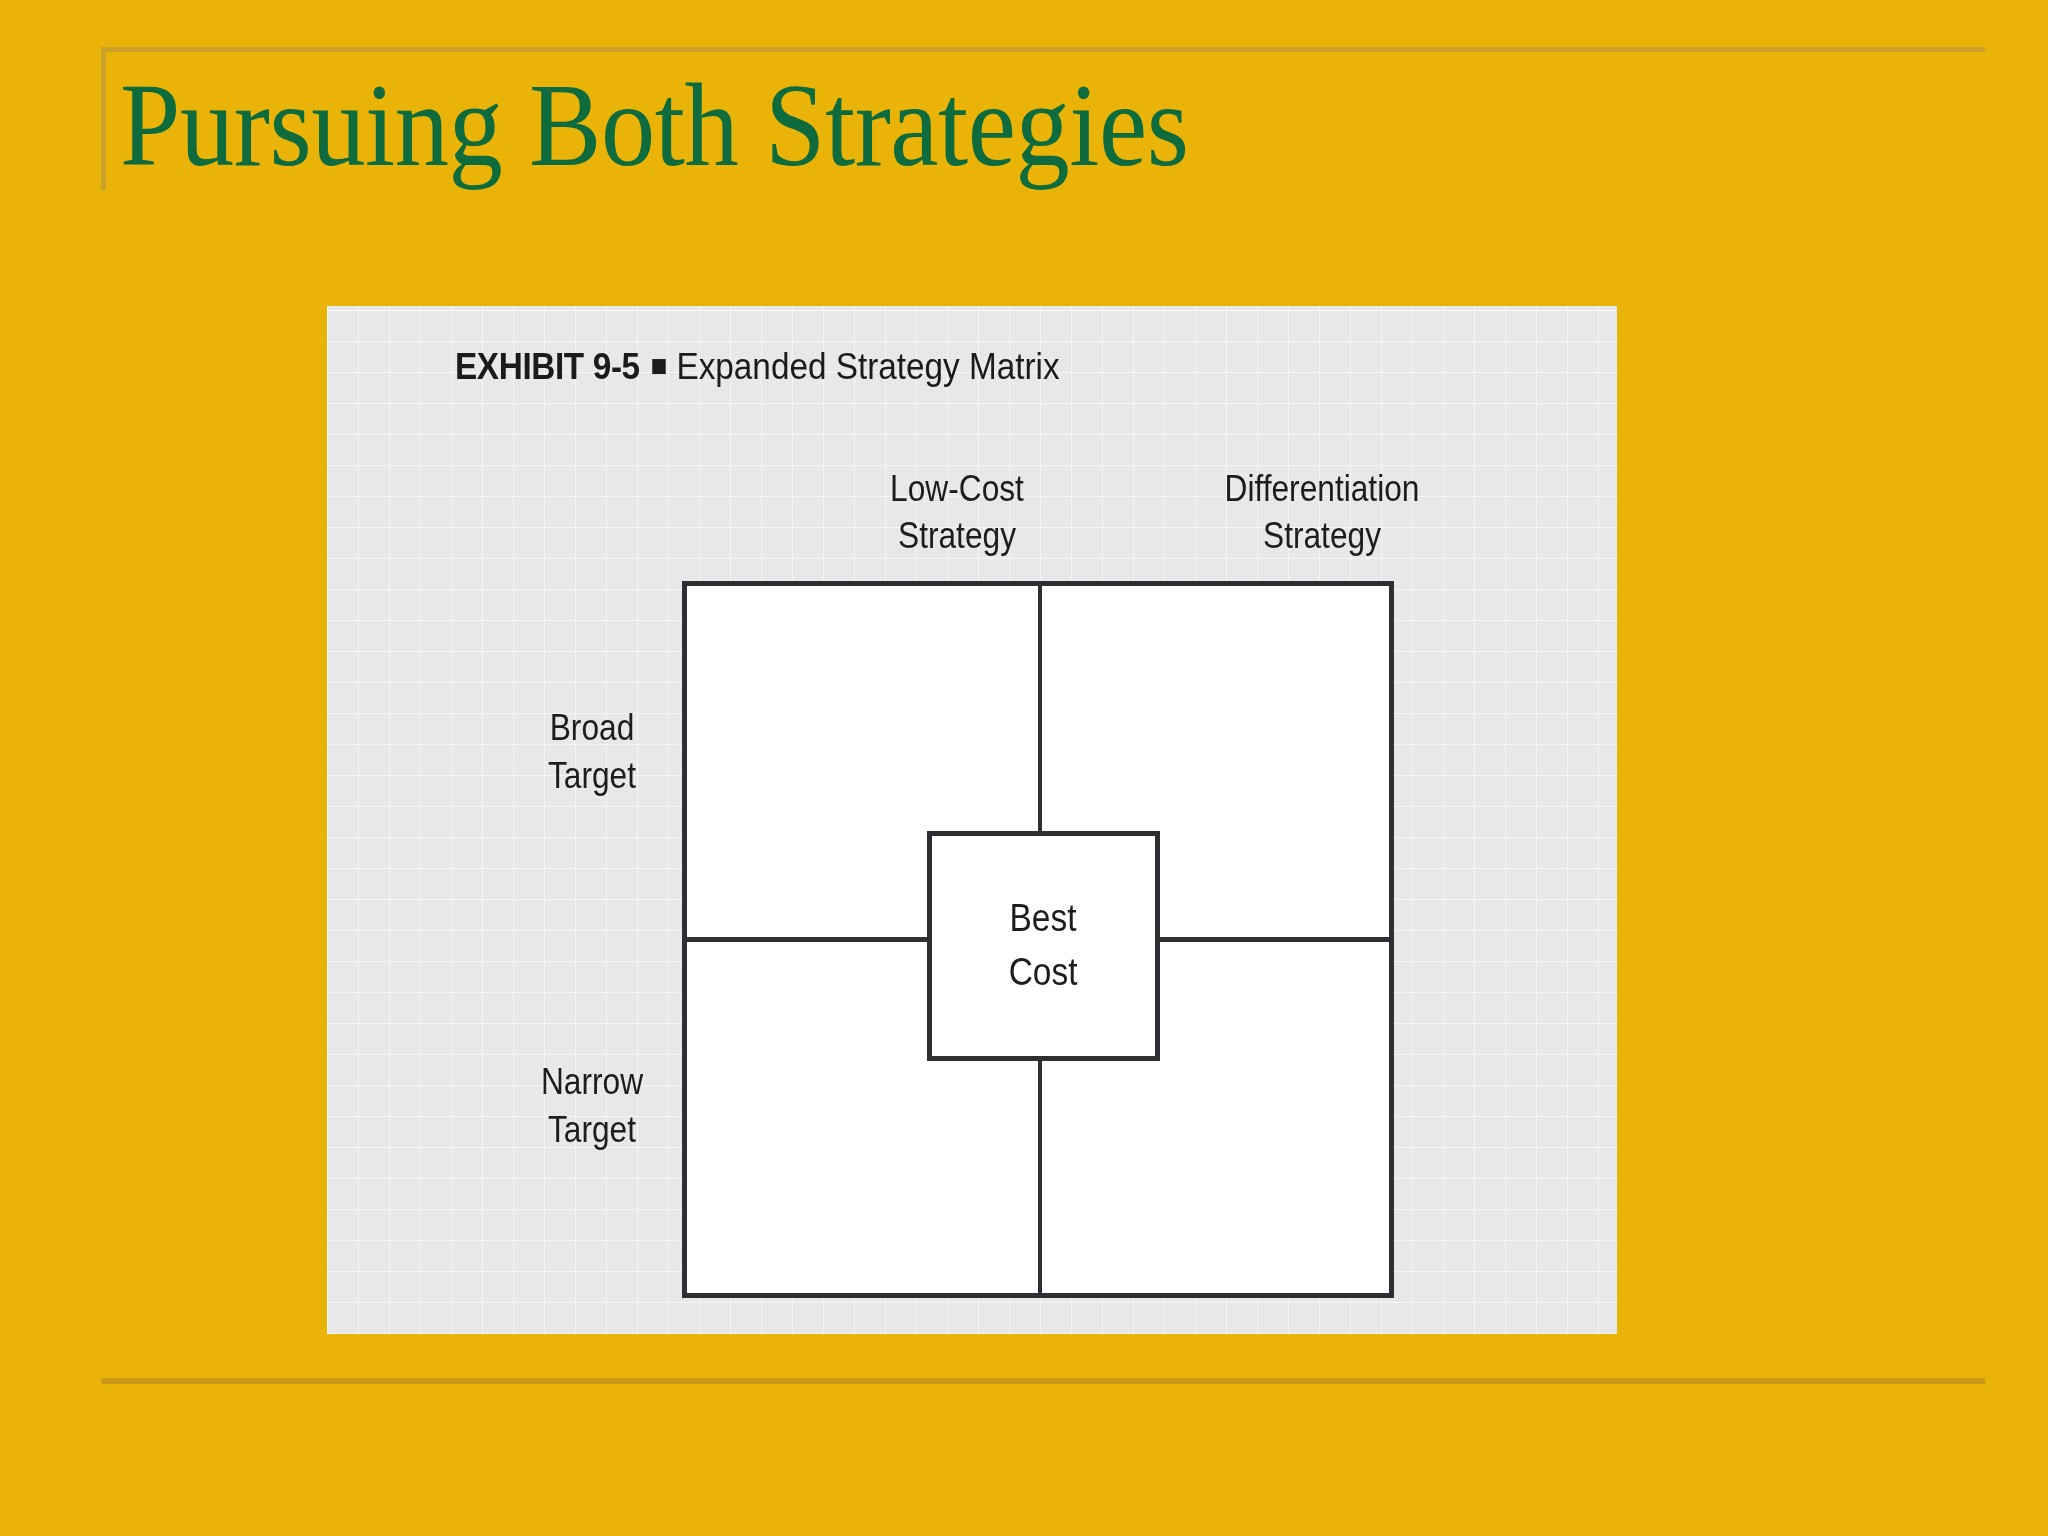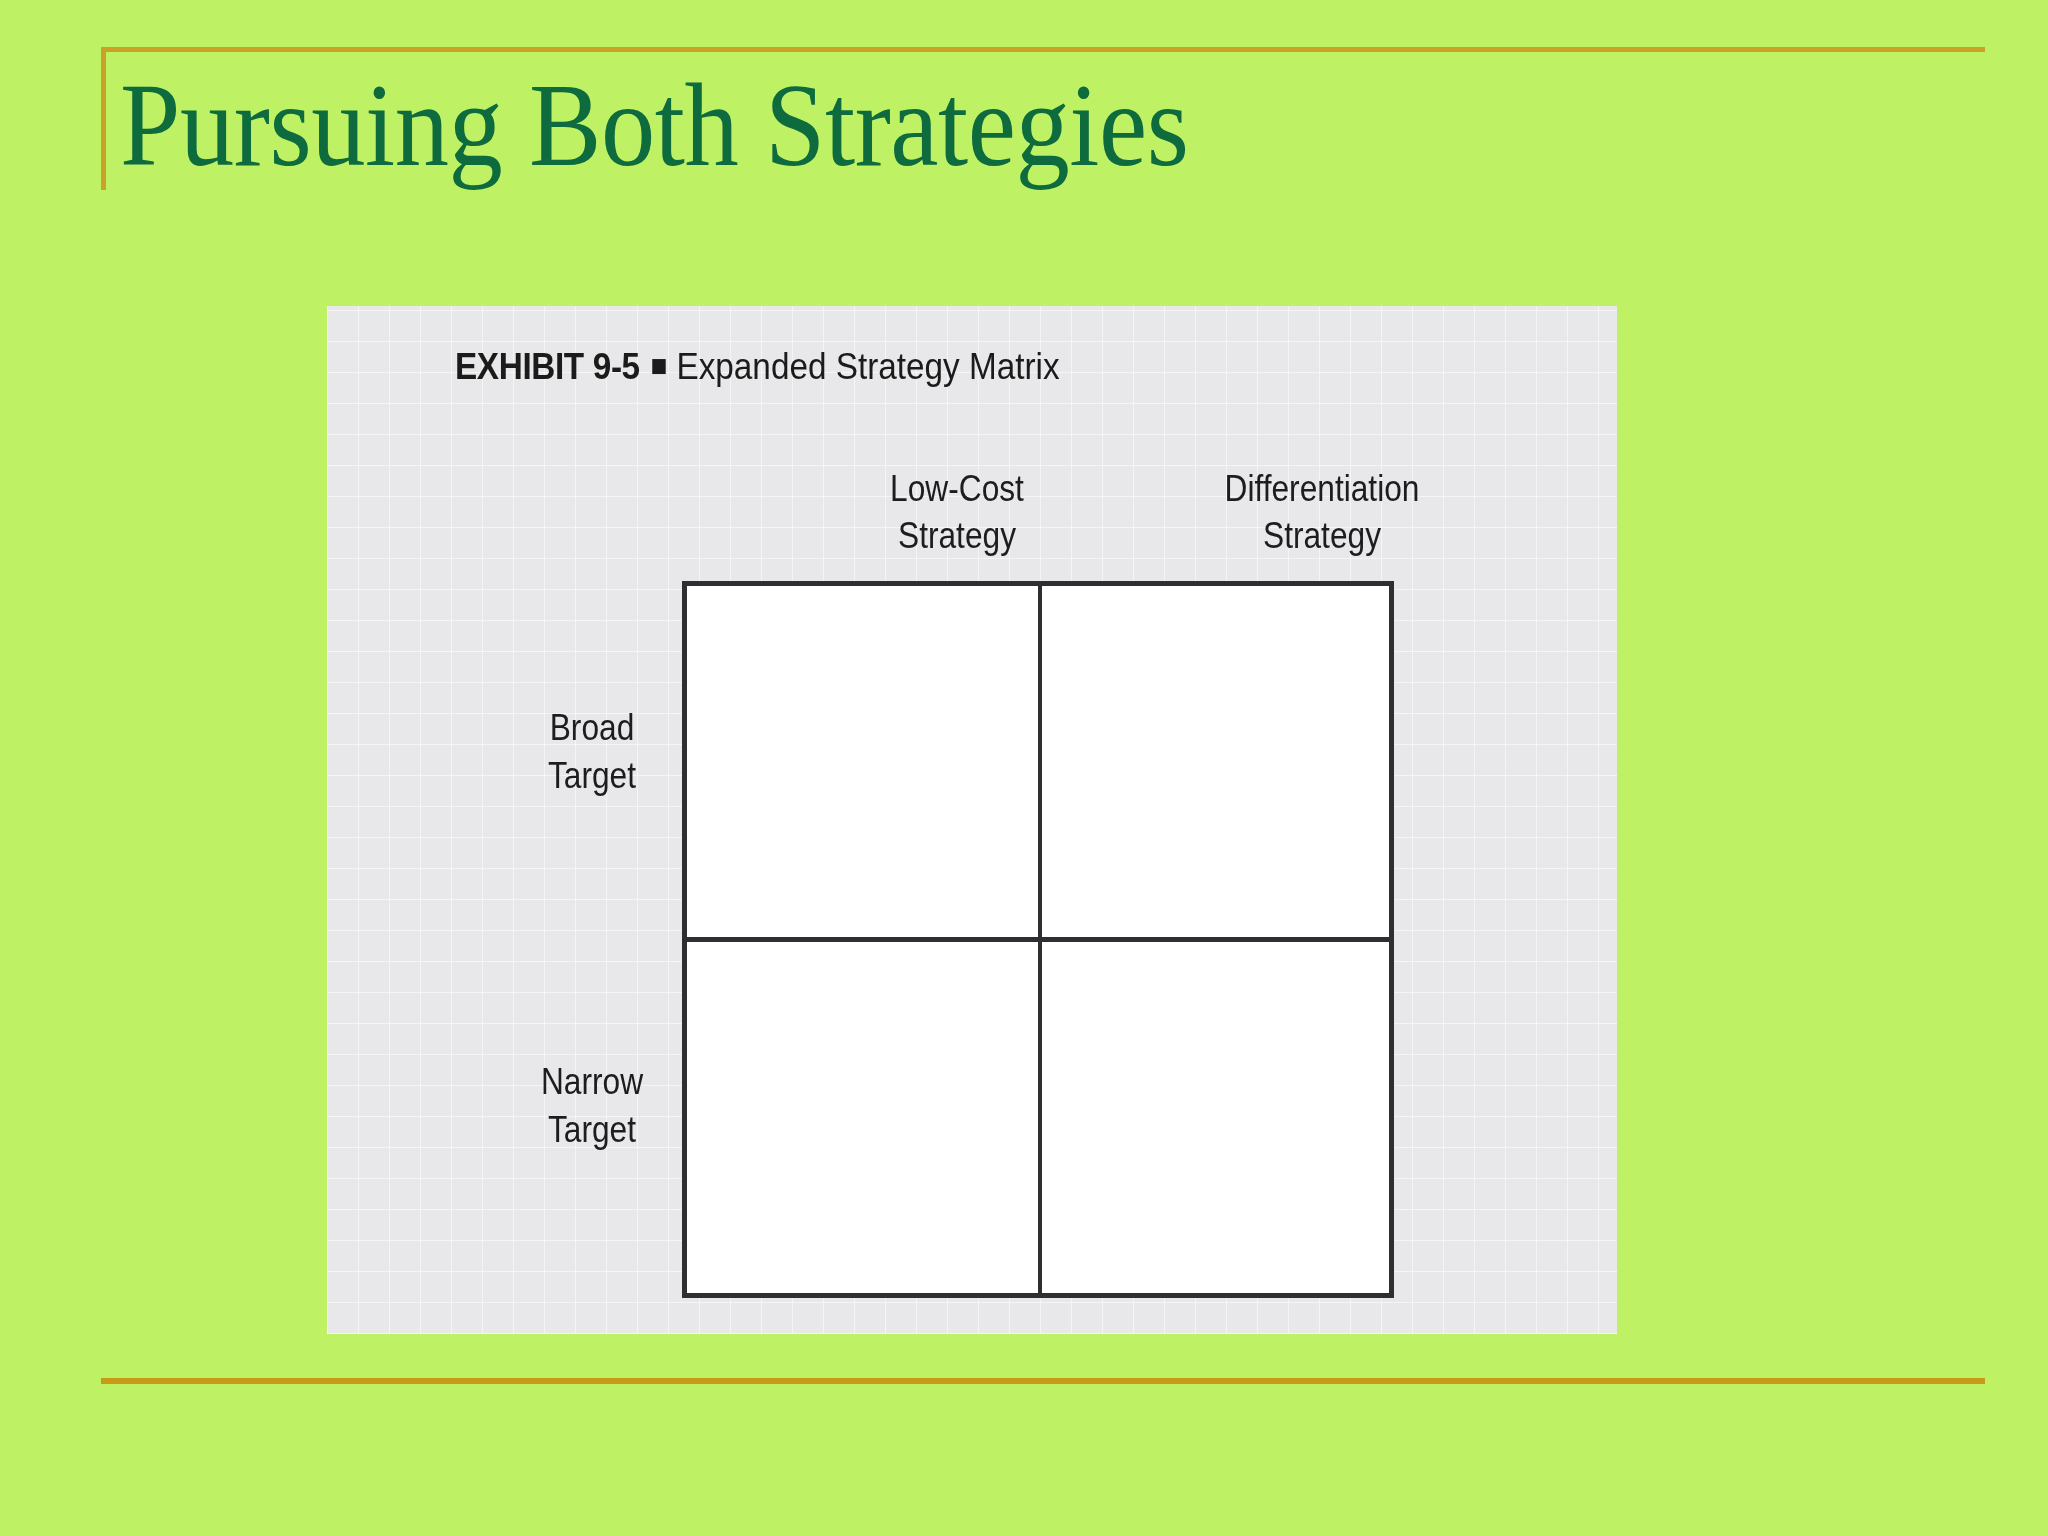--- a/index.html
+++ b/index.html
@@ -7,21 +7,21 @@
   html, body {
     width:2048px; height:1536px;
     background:#ffffff;
     font-family:"Liberation Sans", sans-serif;
     overflow:hidden;
   }
 
   #slide {
     position:relative;
     width:2048px; height:1536px;
-    background:#bef264;
+    background:#eab308;
   }
 
   
   .rule-top {
     position:absolute;
     left:101px; top:47px;
     width:1884px; height:5px;
     background:#c9a227;
   }
   .rule-left {
@@ -217,18 +217,22 @@
 
     <div id="matrix">
       <div class="quadrant q-tl"></div>
       <div class="quadrant q-tr"></div>
       <div class="quadrant q-bl"></div>
       <div class="quadrant q-br"></div>
       <div class="v-divider"></div>
       <div class="h-divider"></div>
     </div>
 
+    <div id="best-cost-box">
+      <span class="bc-line">Best</span>
+      <span class="bc-line">Cost</span>
+    </div>
 
   </div>
 
   <div class="rule-bottom"></div>
 
 </div>
 
 </body></html>

